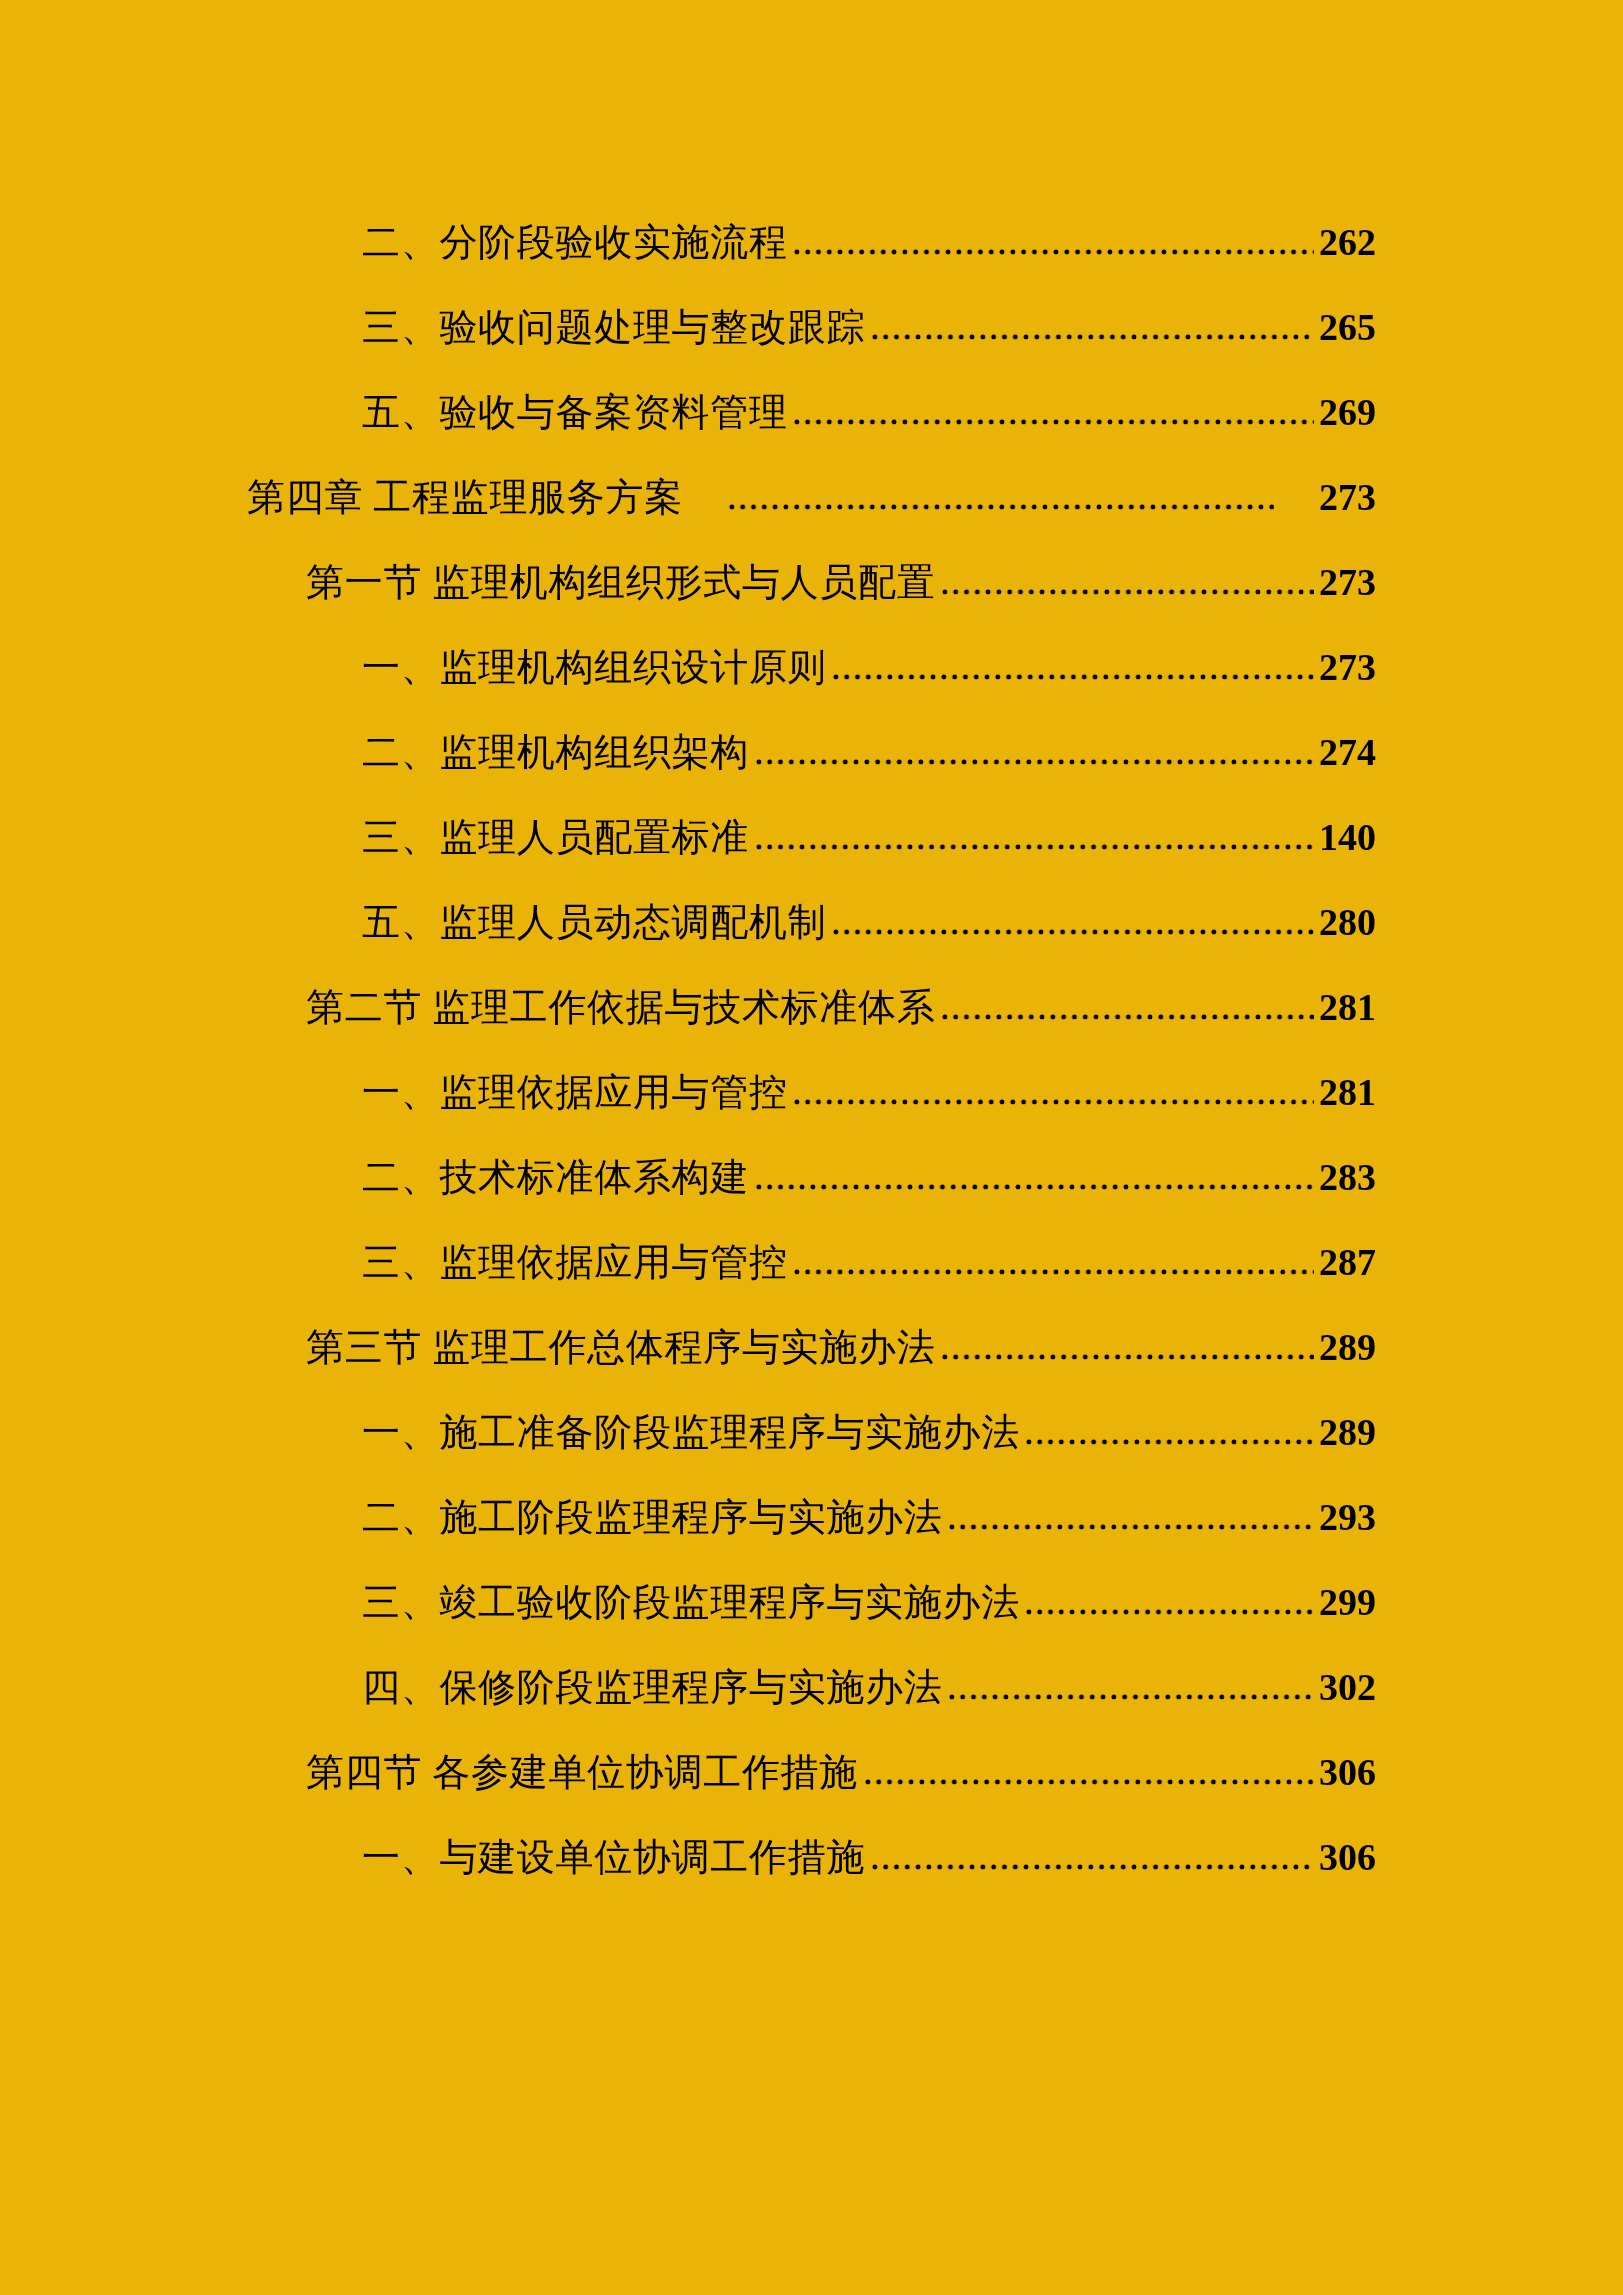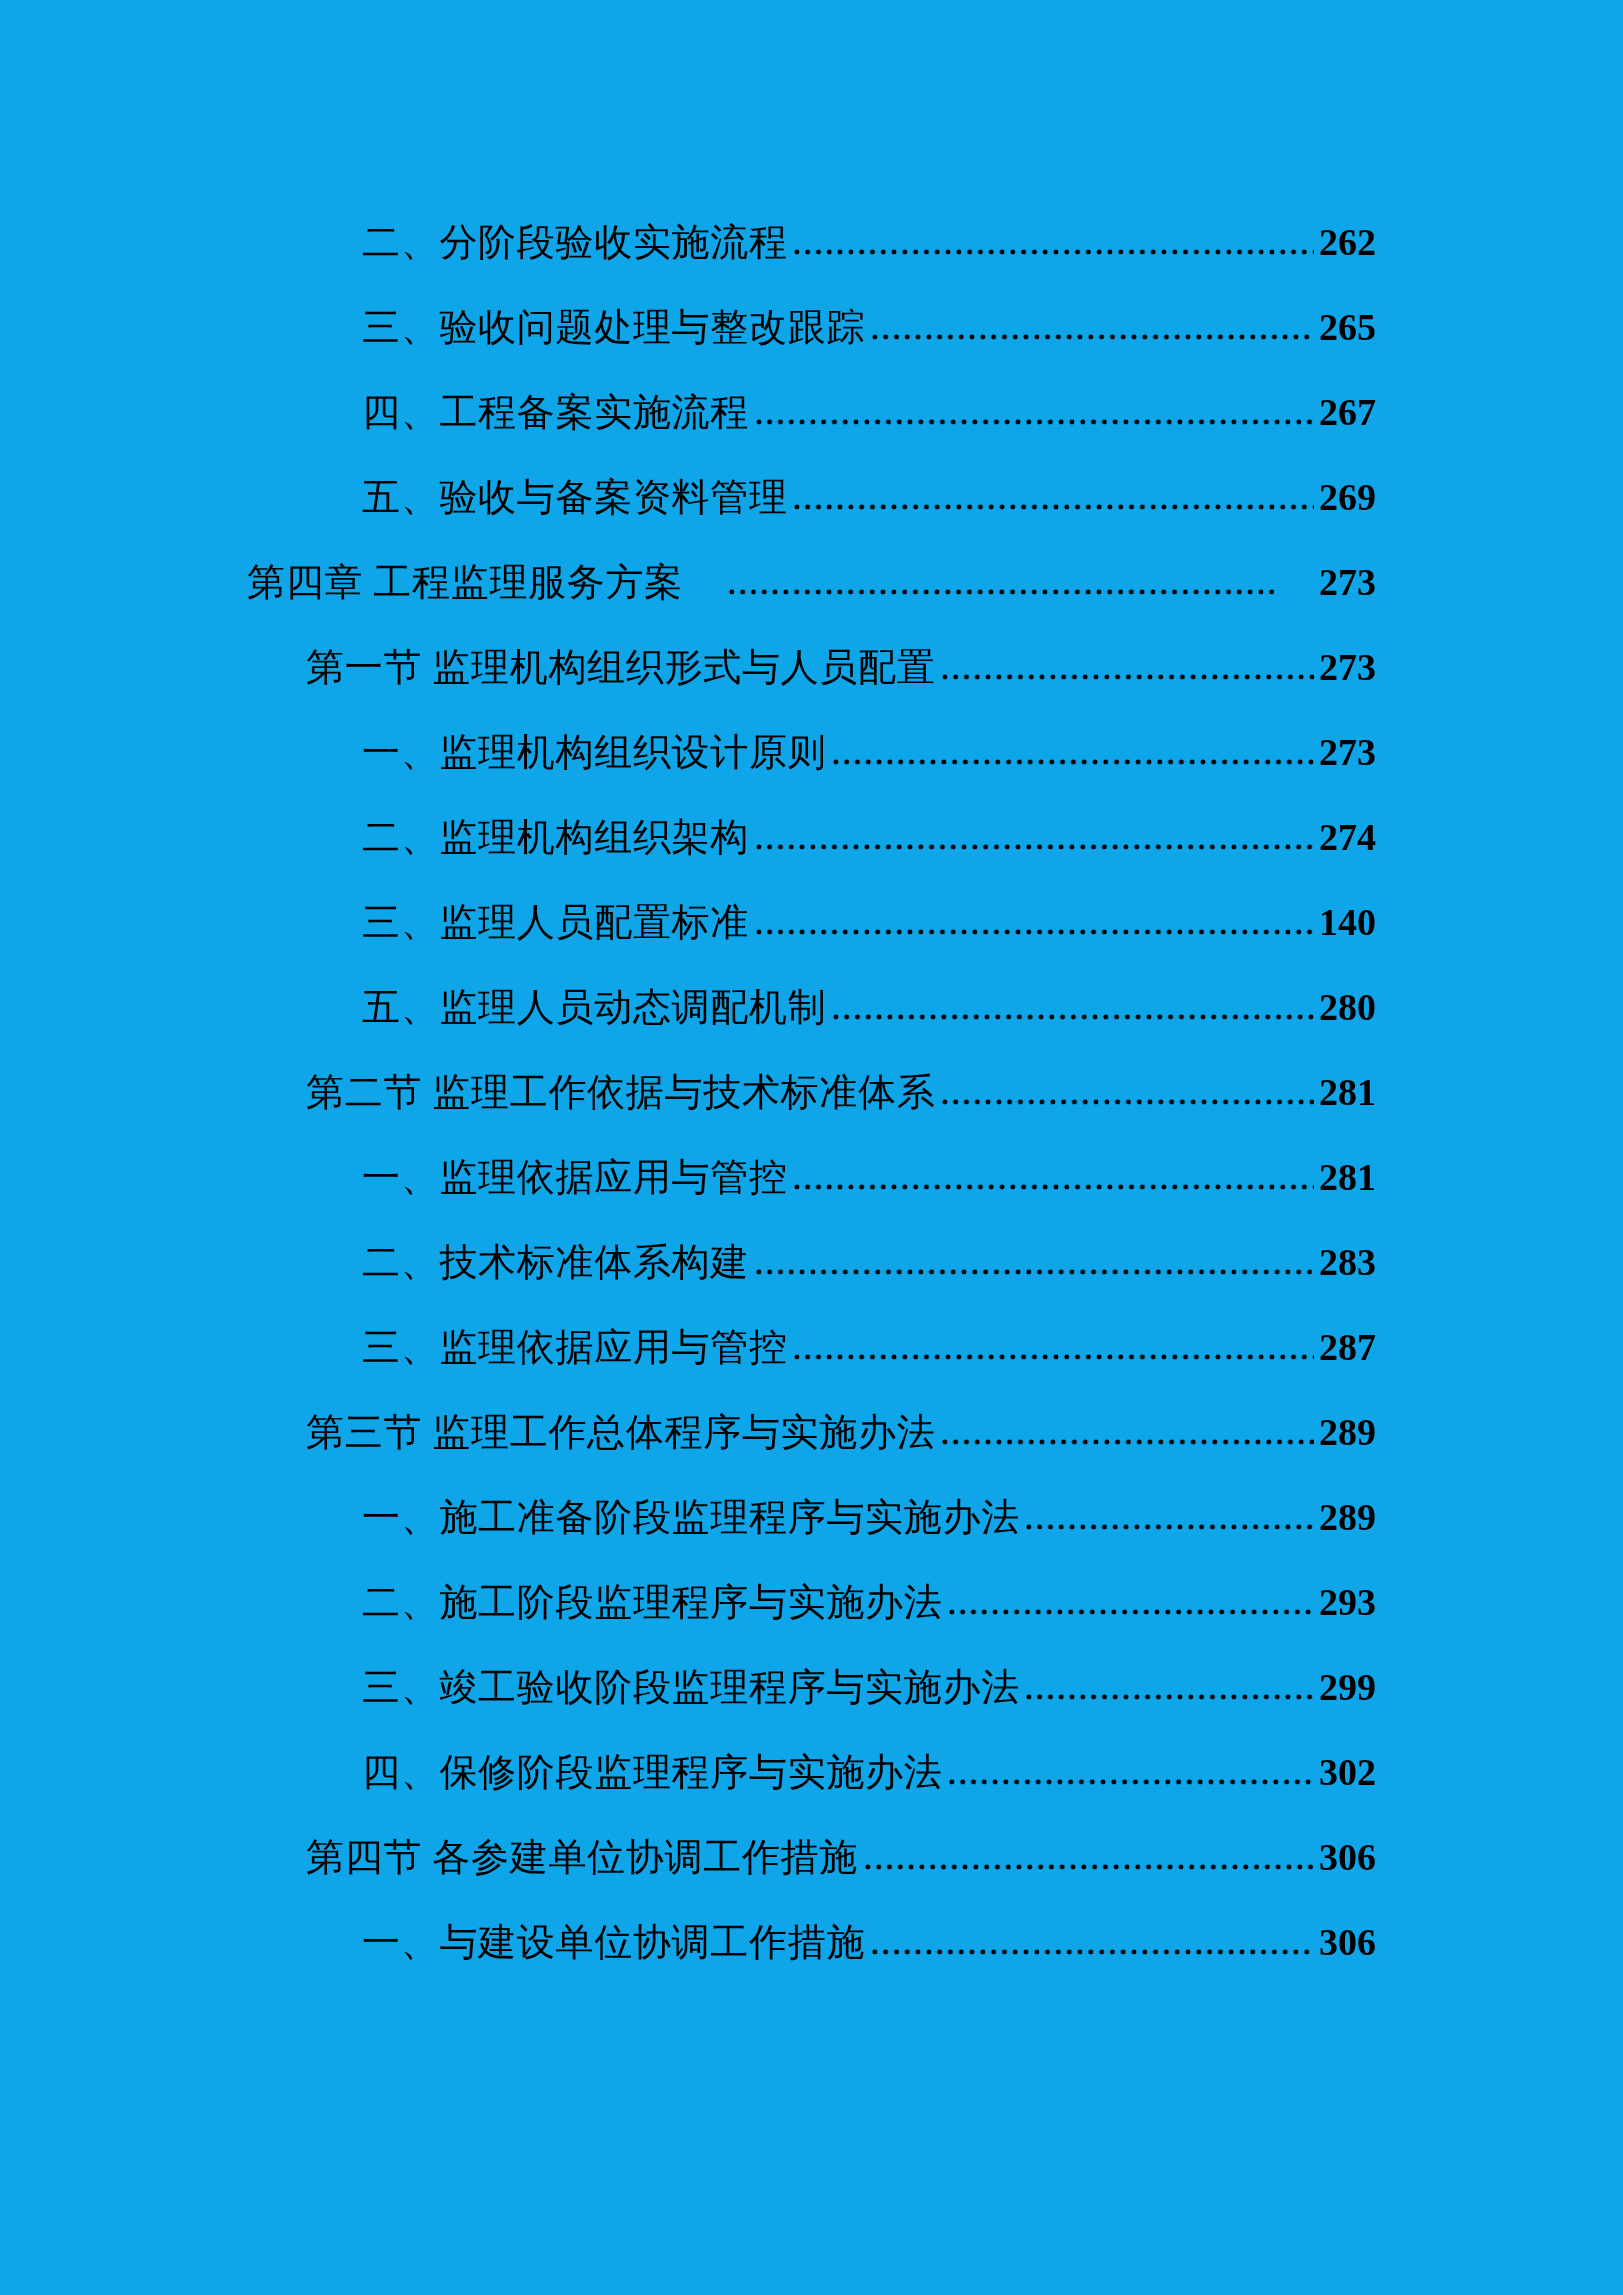--- a/index.html
+++ b/index.html
@@ -4,21 +4,21 @@
 <style>
   html, body {
     margin: 0;
     padding: 0;
     background: #e8e8e8;
   }
   .page {
     position: relative;
     width: 1623px;
     height: 2295px;
-    background: #0ea5e9;
+    background: #eab308;
     overflow: hidden;
     font-family: "Liberation Serif", "DejaVu Serif", serif;
     color: #000000;
   }
   .toc {
     position: absolute;
     top: 200px;
     left: 247px;
     right: 247px;
   }
@@ -62,25 +62,20 @@
   <div class="toc">
       <div class="toc-line level-item">
     <span class="toc-text">二、分阶段验收实施流程</span>
     <div class="toc-dots"></div>
     <span class="toc-page">262</span>
   </div>
       <div class="toc-line level-item">
     <span class="toc-text">三、验收问题处理与整改跟踪</span>
     <div class="toc-dots"></div>
     <span class="toc-page">265</span>
-  </div>
-      <div class="toc-line level-item">
-    <span class="toc-text">四、工程备案实施流程</span>
-    <div class="toc-dots"></div>
-    <span class="toc-page">267</span>
   </div>
       <div class="toc-line level-item">
     <span class="toc-text">五、验收与备案资料管理</span>
     <div class="toc-dots"></div>
     <span class="toc-page">269</span>
   </div>
       <div class="toc-line level-chapter">
     <span class="toc-text">第四章 工程监理服务方案</span>
     <div class="toc-dots"></div>
     <span class="toc-page">273</span>

